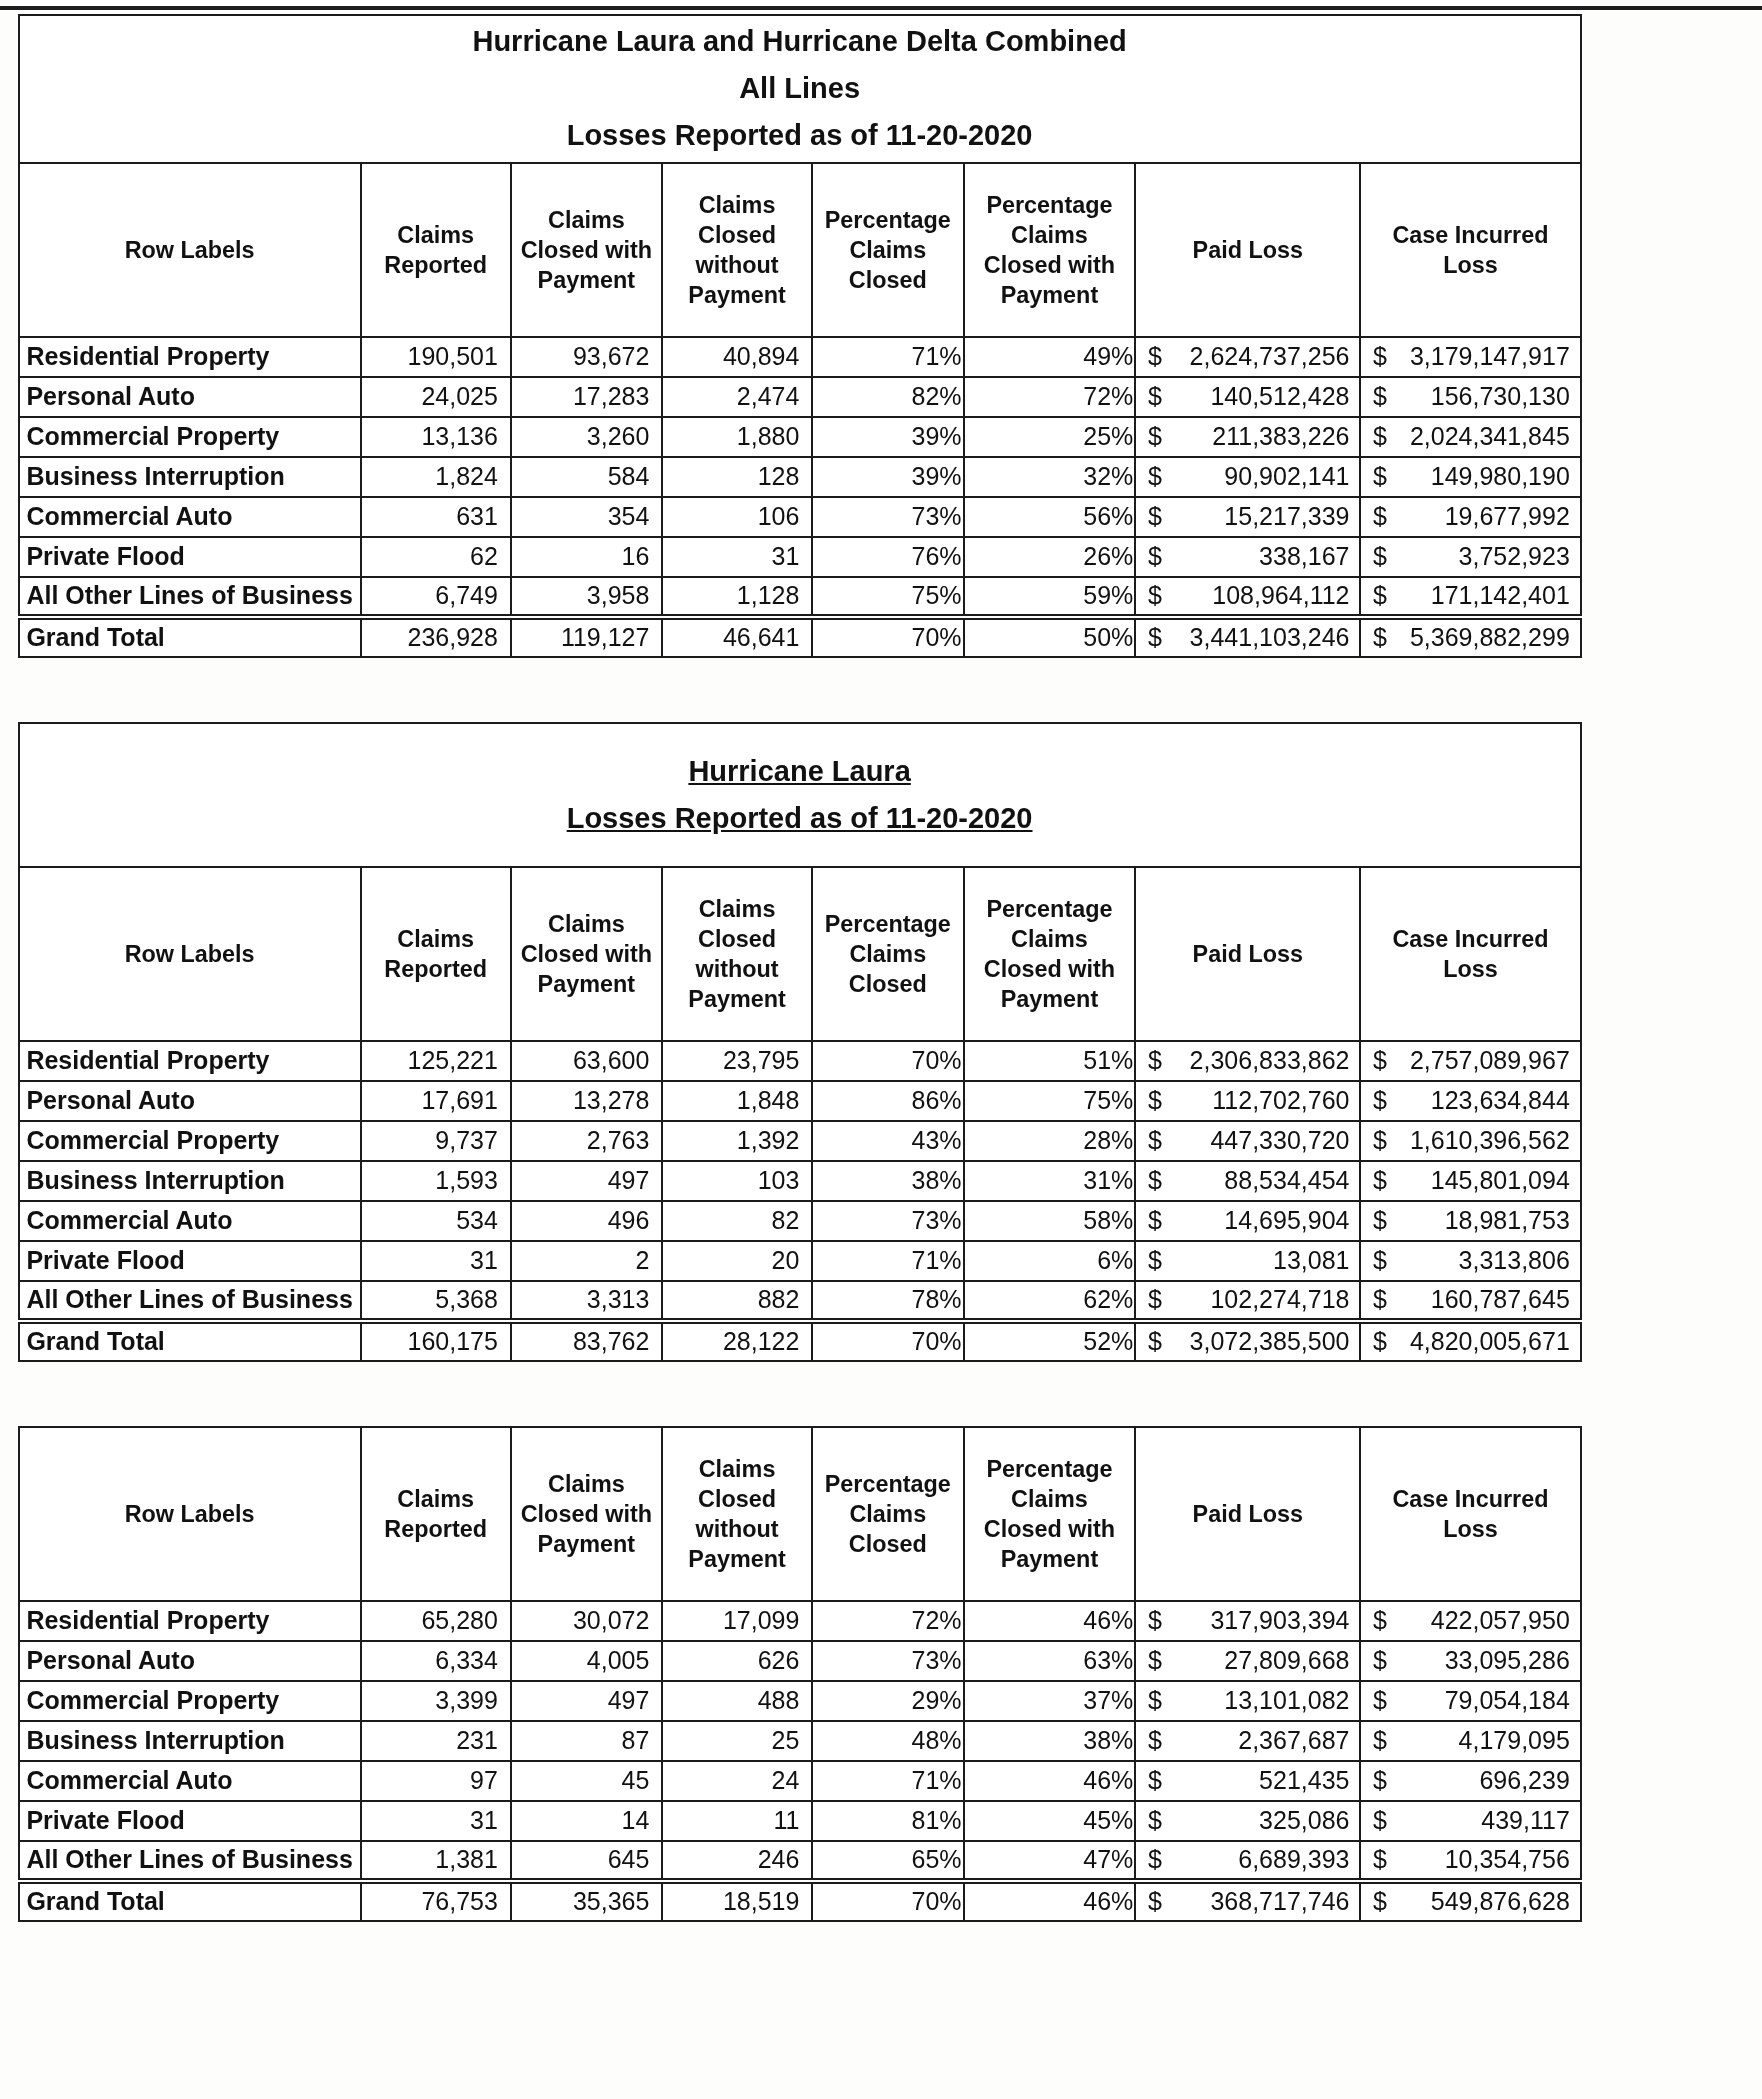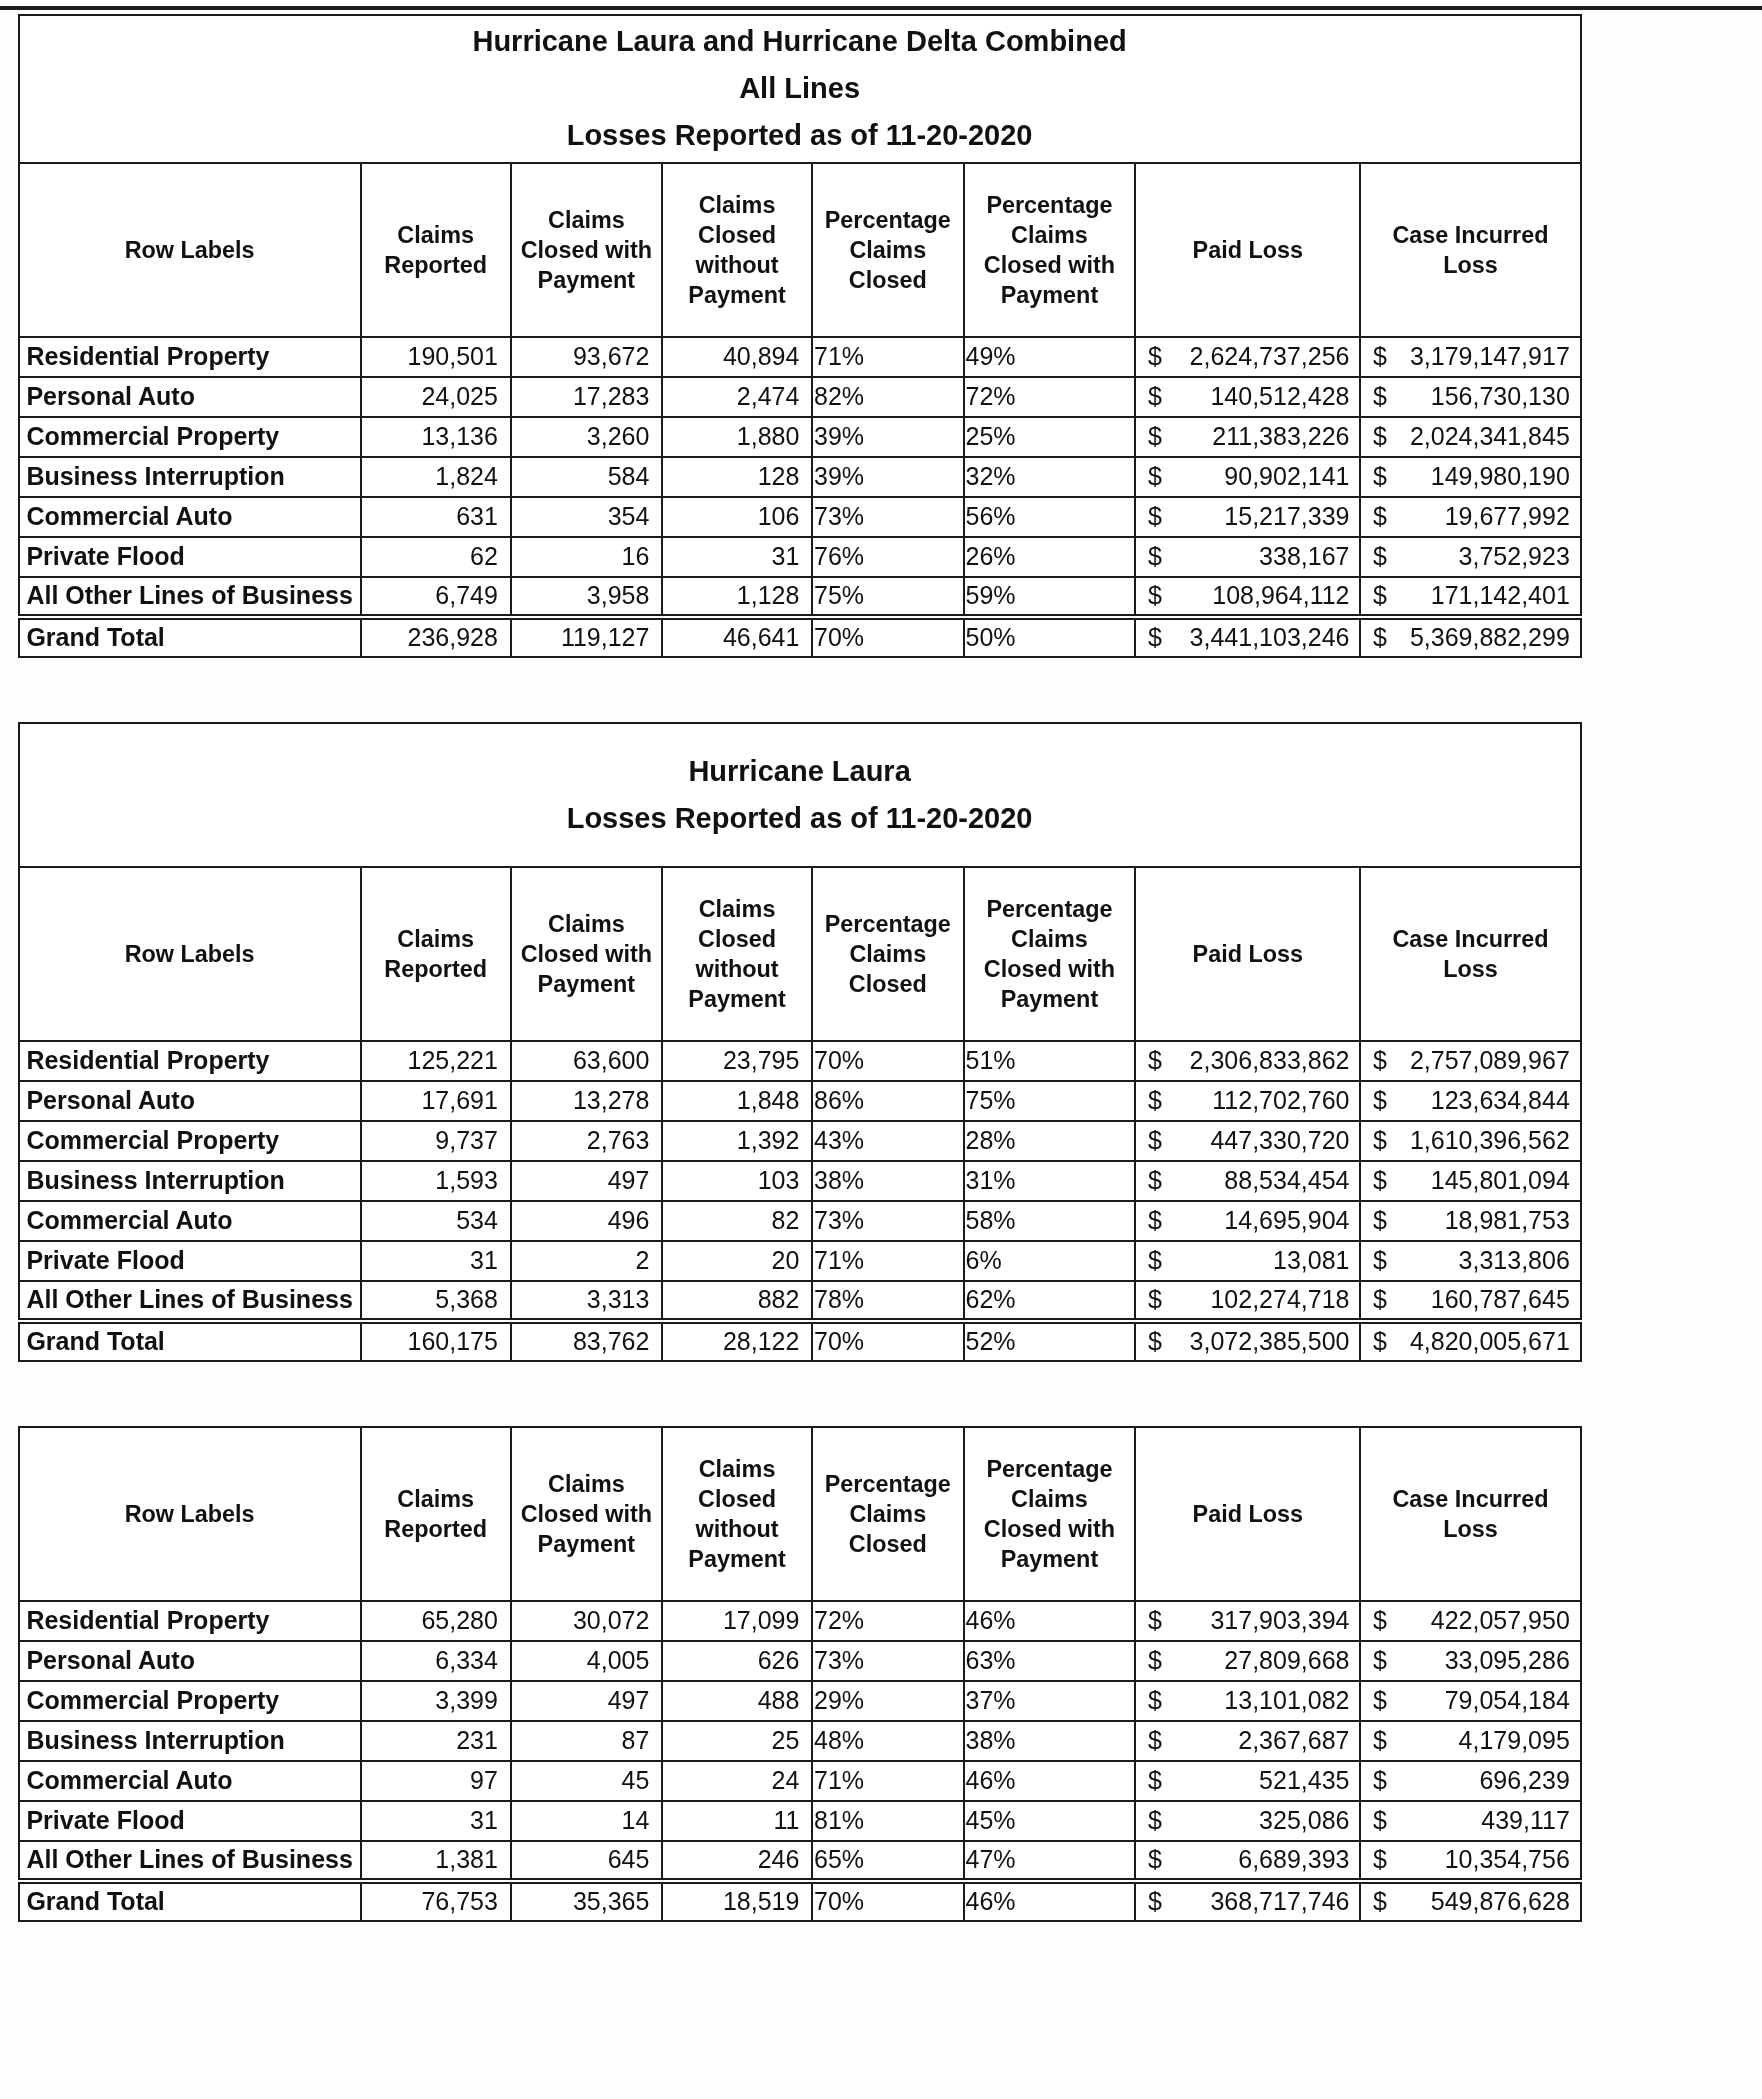--- a/index.html
+++ b/index.html
@@ -45,42 +45,42 @@
   td.titlebox {
     height: 146px;
     text-align: center;
     vertical-align: middle;
     font-weight: bold;
     font-size: 29px;
     line-height: 47px;
     border-bottom-width: 2.9px !important;
   }
   .sheet-1 td.titlebox { height: 148px; }
-  .sheet-2 td.titlebox, .sheet-3 td.titlebox { height: 144px; }
+  .sheet-2 td.titlebox, .sheet-3 td.titlebox { height: 144px; text-decoration: underline; }
 
   th.hcell {
     height: 174px;
     font-weight: bold;
     font-size: 23.4px;
     line-height: 30px;
     text-align: center;
     vertical-align: middle;
     padding: 3.9px 5.9px;
     border-bottom-width: 2.9px !important;
   }
   tr.drow td { height: 40px; font-size: 25px; vertical-align: middle; }
   td.label {
     font-weight: bold;
     text-align: left;
     padding: 0 3.9px 0 6.8px;
     white-space: nowrap;
     margin-top: 20px;
   }
   td.num { text-align: right; padding-right: 11.7px; white-space: nowrap; }
-  td.pct { text-align: left; white-space: nowrap; }
+  td.pct { text-align: right; white-space: nowrap; }
   td.money { padding: 0 9.8px 0 11.7px; white-space: nowrap; }
   td.money .wrap {
     display: flex;
     justify-content: space-between;
     align-items: baseline;
   }
   tr.total td {
     border-top: 6.8px double #1b1b1b;
     border-radius: 14px;
   }

